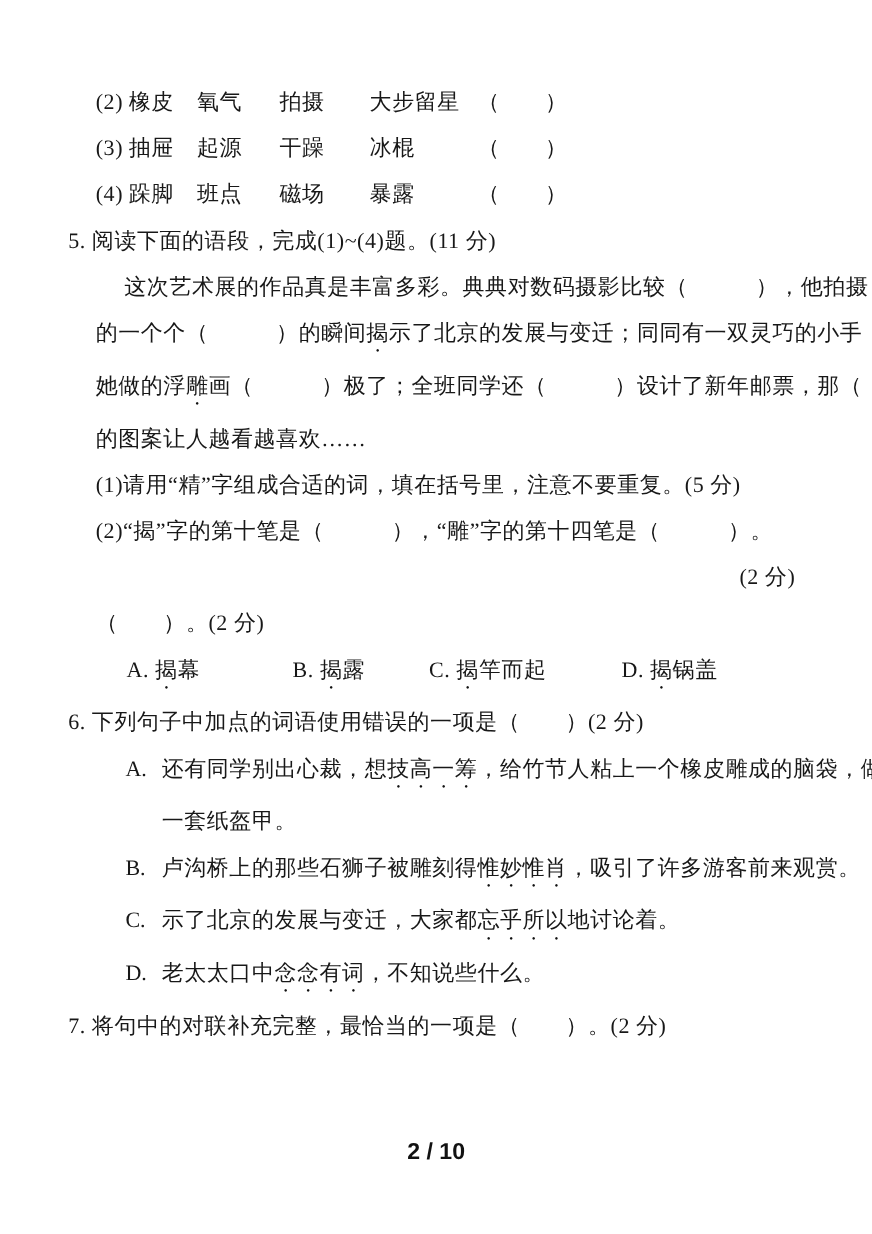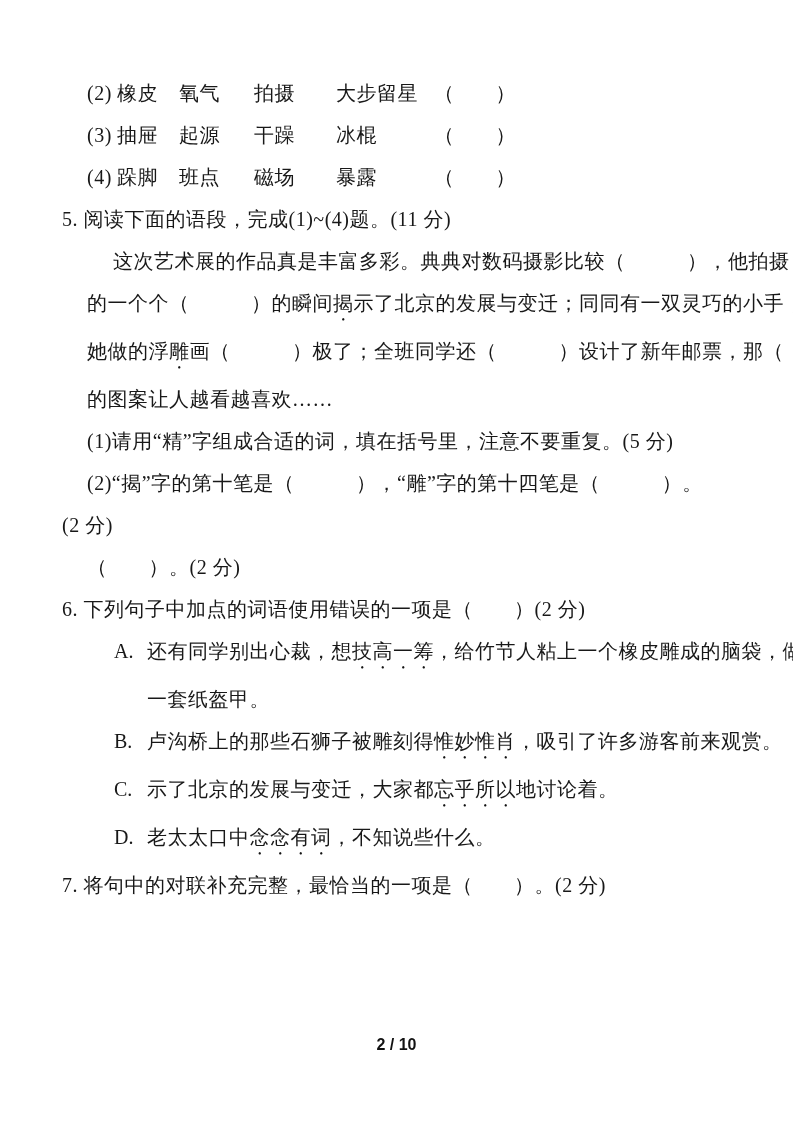--- a/index.html
+++ b/index.html
@@ -34,34 +34,34 @@
   .wr-num  { flex:0 0 30px; }
   .wr-w0   { flex:0 0 62px; }
   .wr-w1   { flex:0 0 75px; }
   .wr-w2   { flex:0 0 82px; }
   .wr-w3   { flex:0 0 98px;font-family:Liberation Serif, serif; }
   .wr-ans  { flex:0 0 auto; }
   .q-header { margin-left:0; }
   .passage-line { margin-left:25px; }
   .passage-first { text-indent:26px;text-align:right; }
   .sub-line { margin-left:25px; }
-  .score-right { text-align:left; }
+  .score-right { text-align:right; }
   .options3 { display:flex; margin-left:53px; }
   .opt3-a { flex:0 0 151px; }
   .opt3-b { flex:0 0 124px; }
   .opt3-c { flex:0 0 175px; }
   .opt3-d { flex:0 0 auto; }
   .q6opt { display:flex; margin-left:52px; margin-bottom:0; }
   .q6opt .optlabel { flex:0 0 33px; font-size:20px; line-height:31px; }
   .q6opt .opttext { flex:1 1 auto; }
   .footer {
     position:absolute; left:0; right:0; top:1036px;
     text-align:center;
     font-family:"Liberation Sans","DejaVu Sans",sans-serif;
-    font-weight:bold; font-size:16px; color:#111;
+    font-weight:bold; font-size:21px; color:#111;
   }
 </style>
 </head>
 <body>
 
 <div class="page">
   <div class="content">
 
     <div class="line word-row">
       <span class="wr-num">(2)</span>
@@ -91,20 +91,26 @@
     <div class="line q-header">5. 阅读下面的语段，完成(1)~(4)题。(11 分)</div>
     <div class="line passage-line passage-first"><span>这次艺术展的作品真是丰富多彩。典典对数码摄影比较（　　　），他拍摄</span></div>
     <div class="line passage-line"><span>的一个个（　　　）的瞬间</span><span class="dot-emph">揭</span><span>示了北京的发展与变迁；同同有一双灵巧的小手，</span></div>
     <div class="line passage-line"><span>她做的浮</span><span class="dot-emph">雕</span><span>画（　　　）极了；全班同学还（　　　）设计了新年邮票，那（　　）</span></div>
     <div class="line passage-line"><span>的图案让人越看越喜欢……</span></div>
 
     <div class="line sub-line">(1)请用“精”字组成合适的词，填在括号里，注意不要重复。(5 分)</div>
     <div class="line sub-line">(2)“揭”字的第十笔是（　　　），“雕”字的第十四笔是（　　　）。</div>
     <div class="line score-right">(2 分)</div>
     <div class="line sub-line">（　　）。(2 分)</div>
+    <div class="line options3">
+      <span class="opt3-a"><span>A. </span><span class="dot-emph">揭</span><span>幕</span></span>
+      <span class="opt3-b"><span>B. </span><span class="dot-emph">揭</span><span>露</span></span>
+      <span class="opt3-c"><span>C. </span><span class="dot-emph">揭</span><span>竿而起</span></span>
+      <span class="opt3-d"><span>D. </span><span class="dot-emph">揭</span><span>锅盖</span></span>
+    </div>
 
     <div class="line q-header">6. 下列句子中加点的词语使用错误的一项是（　　）(2 分)</div>
     <div class="q6opt">
       <span class="optlabel">A.</span>
       <div class="opttext">
         <div class="line"><span>还有同学别出心裁，想</span><span class="dot-emph">技高一筹</span><span>，给竹节人粘上一个橡皮雕成的脑袋，做</span></div>
         <div class="line"><span>一套纸盔甲。</span></div>
       </div>
     </div>
     <div class="q6opt">

